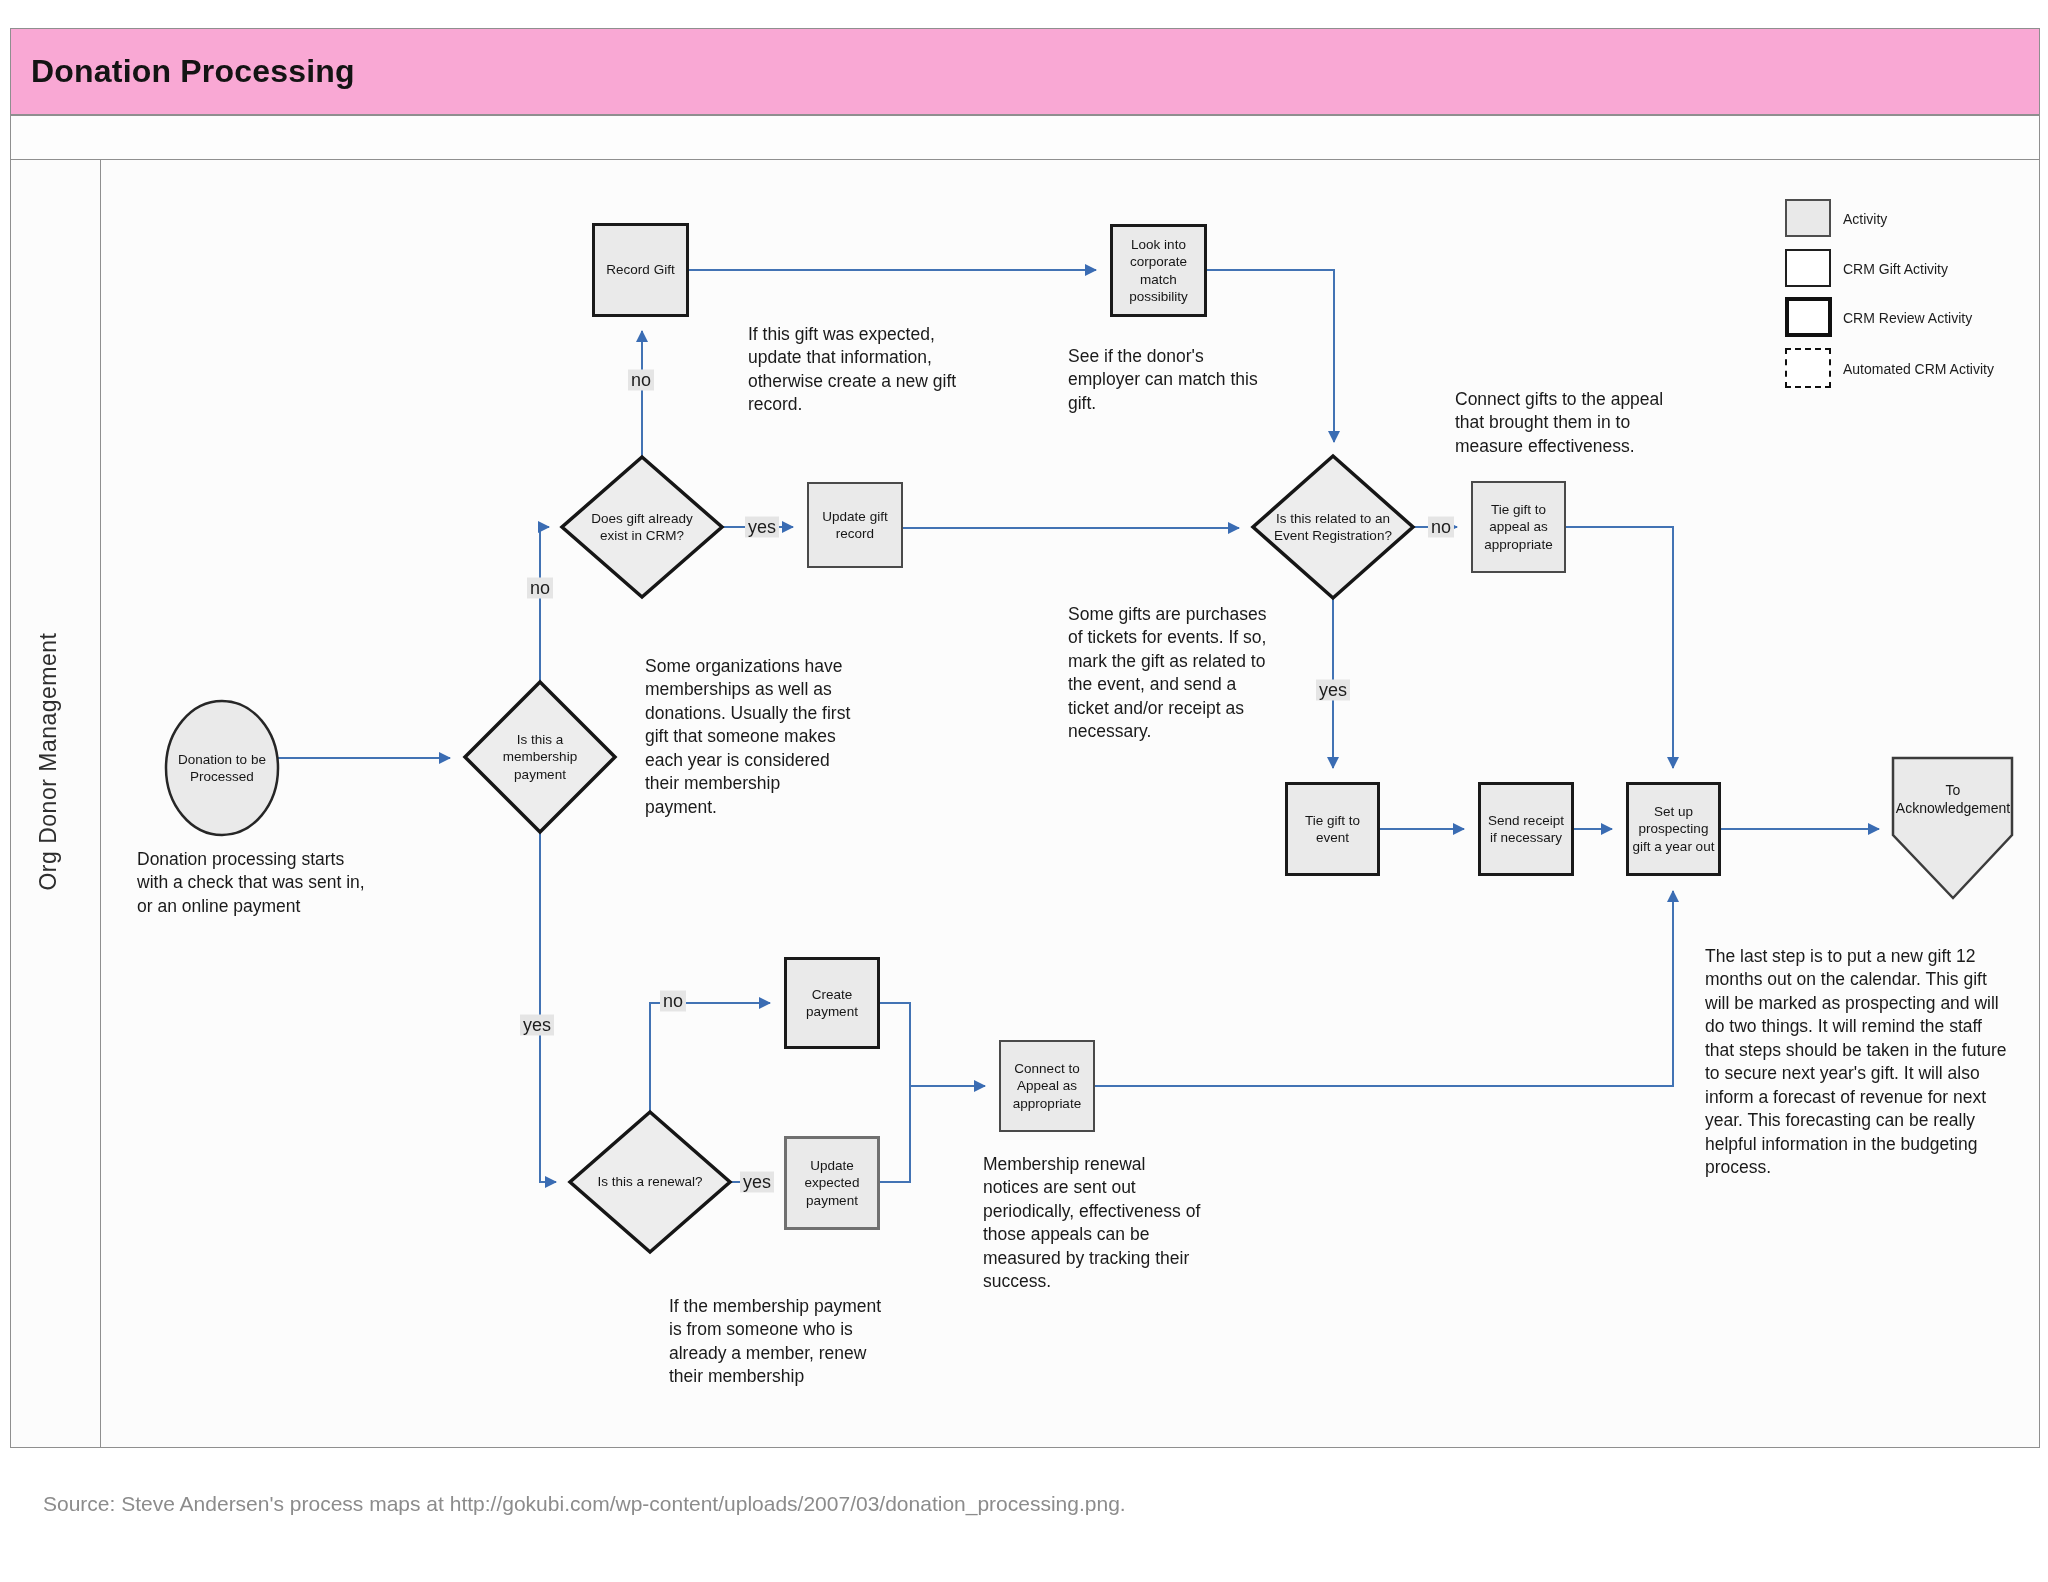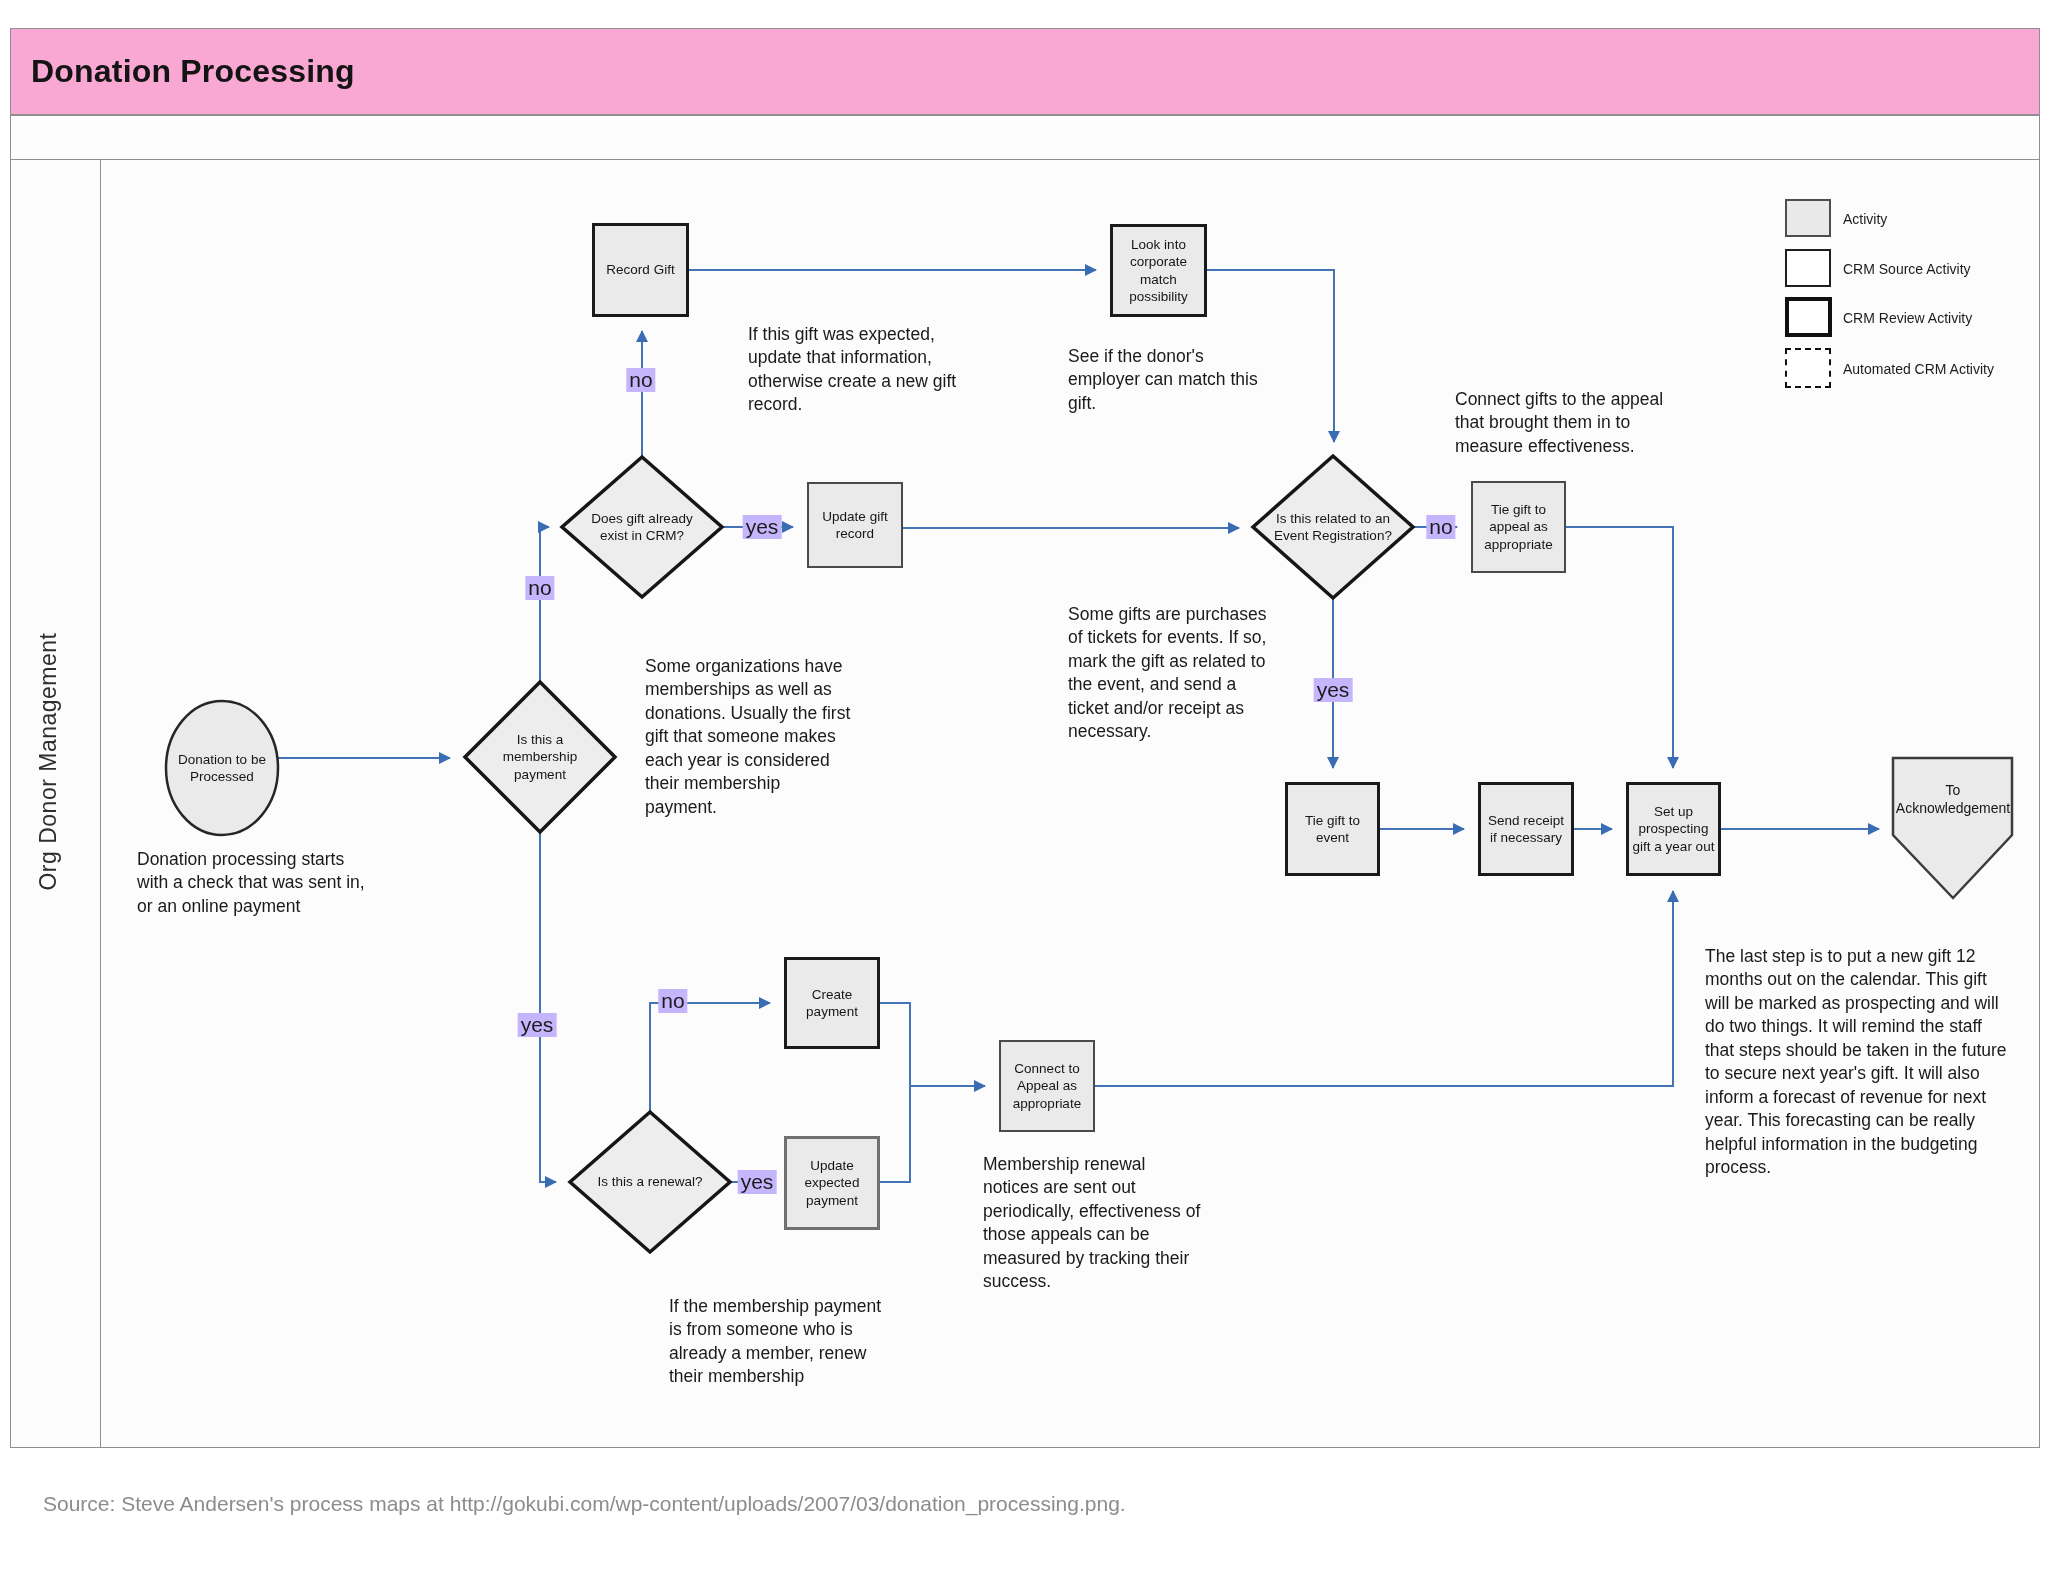--- a/index.html
+++ b/index.html
@@ -22,21 +22,21 @@
   svg.layer{position:absolute;left:0;top:0;}
   .box{position:absolute;background:#eaeaea;box-sizing:border-box;
     display:flex;align-items:center;justify-content:center;text-align:center;
     font-size:13.5px;line-height:1.28;color:#161616;padding:3px;}
   .b-review{border:3px solid #1a1a1a;}
   .b-input{border:2px solid #4a4a4a;}
   .b-gray{border:3px solid #707070;}
   .shape-text{position:absolute;display:flex;align-items:center;justify-content:center;
     text-align:center;font-size:13.5px;line-height:1.28;color:#161616;pointer-events:none;}
   .edge-label{position:absolute;transform:translate(-50%,-50%);
-    background:#c4b5fd;padding:0 3px;font-size:21px;color:#1c1c1c;}
+    background:#e5e5e5;padding:0 3px;font-size:18px;color:#1c1c1c;}
   .note{position:absolute;font-size:17.5px;line-height:1.34;color:#1a1a1a;}
   .legend-swatch{position:absolute;box-sizing:border-box;background:#ffffff;}
   .lg-activity{background:#e9e9e9;border:2px solid #4e4e4e;}
   .lg-input{border:2px solid #1f1f1f;}
   .lg-review{border:4px solid #101010;}
   .lg-auto{border:2px dashed #101010;}
   .legend-label{position:absolute;font-size:14px;color:#1c1c1c;white-space:nowrap;}
   .source{position:absolute;left:43px;top:1492px;font-size:21px;color:#8c8c8c;}
 </style>
 </head>
@@ -153,21 +153,21 @@
   <div class="note" style="left:645px;top:655px;width:212px;">Some organizations have memberships as well as donations. Usually the first gift that someone makes each year is considered their membership payment.</div>
   <div class="note" style="left:669px;top:1295px;width:228px;">If the membership payment is from someone who is already a member, renew their membership</div>
   <div class="note" style="left:983px;top:1153px;width:218px;">Membership renewal notices are sent out periodically, effectiveness of those appeals can be measured by tracking their success.</div>
   <div class="note" style="left:1705px;top:945px;width:302px;">The last step is to put a new gift 12 months out on the calendar. This gift will be marked as prospecting and will do two things. It will remind the staff that steps should be taken in the future to secure next year's gift. It will also inform a forecast of revenue for next year. This forecasting can be really helpful information in the budgeting process.</div>
 
   <div>
     <div class="legend-swatch lg-activity" style="left:1785px;top:199px;width:46px;height:38px;"></div>
     <div class="legend-label" style="left:1843px;top:211px;">Activity</div>
 
     <div class="legend-swatch lg-input" style="left:1785px;top:249px;width:46px;height:38px;"></div>
-    <div class="legend-label" style="left:1843px;top:261px;">CRM Source Activity</div>
+    <div class="legend-label" style="left:1843px;top:261px;">CRM Gift Activity</div>
 
     <div class="legend-swatch lg-review" style="left:1785px;top:297px;width:47px;height:40px;"></div>
     <div class="legend-label" style="left:1843px;top:310px;">CRM Review Activity</div>
 
     <div class="legend-swatch lg-auto" style="left:1785px;top:348px;width:46px;height:40px;"></div>
     <div class="legend-label" style="left:1843px;top:361px;">Automated CRM Activity</div>
   </div>
 
   <div class="source">Source: Steve Andersen's process maps at http://gokubi.com/wp-content/uploads/2007/03/donation_processing.png.</div>
 

